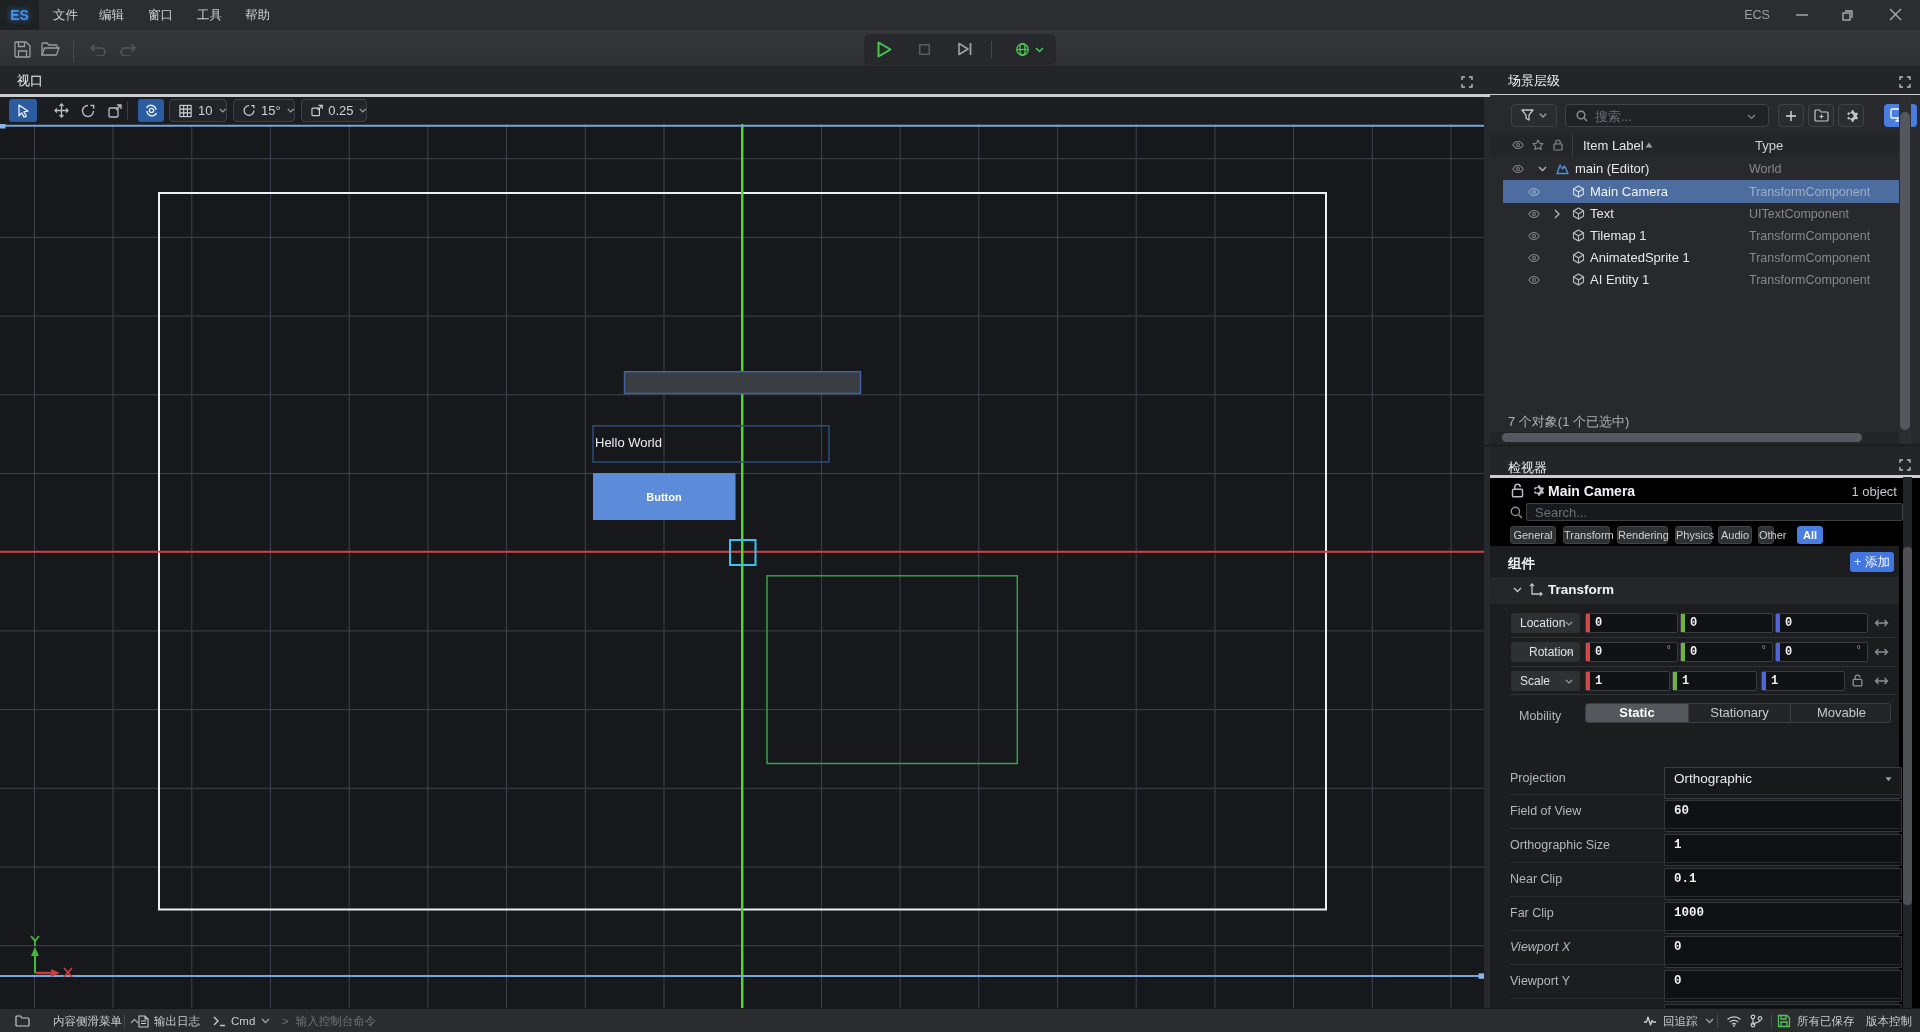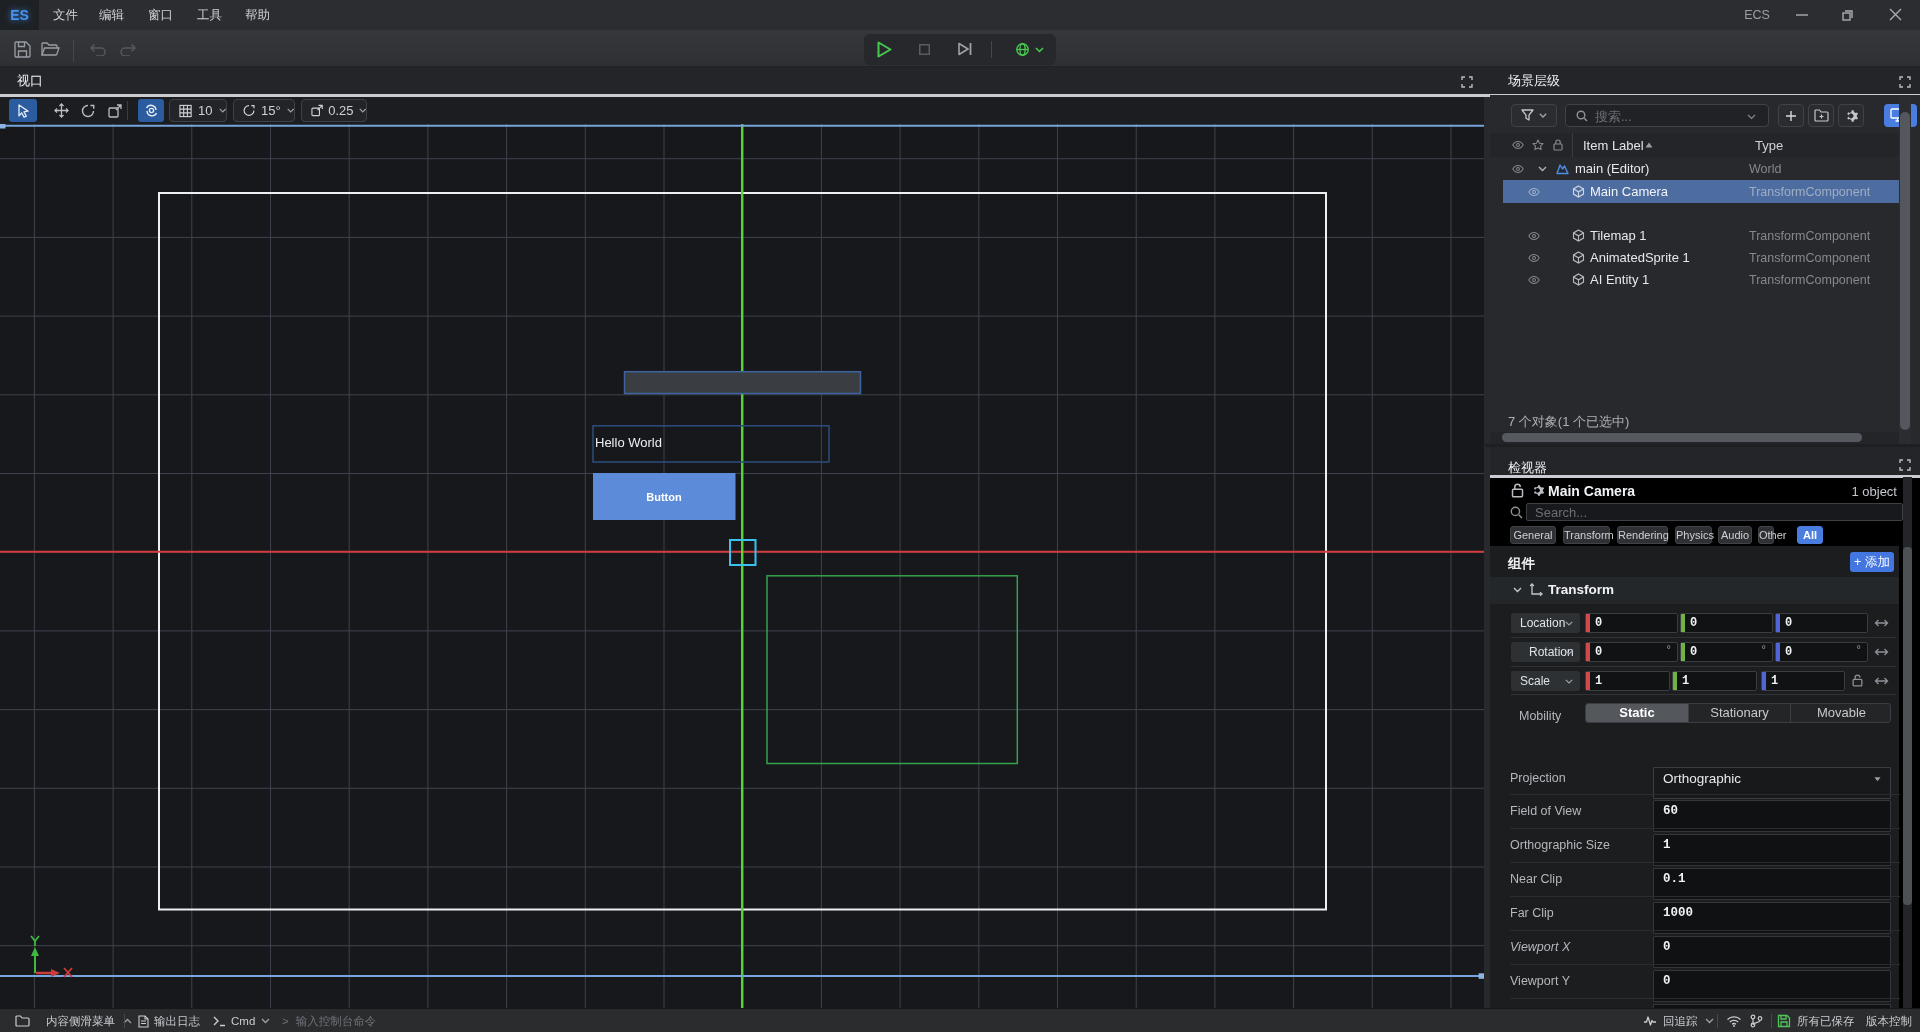--- a/index.html
+++ b/index.html
@@ -36,21 +36,21 @@
   .pbtn { background:#2a2c2f; border:1px solid #3f4246; border-radius:4px; display:flex; align-items:center; justify-content:center; }
   #hierarchy-rows { font-size:13px; color:#e6e8eb; }
   .hrow { position:absolute; left:0; width:409px; height:22px; line-height:22px; }
   .typecol { position:absolute; left:259px; color:#85888e; font-size:12.5px; }
   .tab { position:absolute; top:79px; height:18px; border-radius:3px; background:#2e3033; border:1px solid #404347; color:#ccd0d5; font-size:11px; line-height:16px; text-align:center; }
   .seprow { position:absolute; left:21px; width:385px; height:1px; background:#303336; }
   .ninput { position:absolute; background:#101214; border:1px solid #3a3d42; border-radius:2px; height:20px; }
   .nbar { position:absolute; left:0; top:0; width:4px; height:18px; }
   .nval { position:absolute; left:9px; top:2px; font-family:"Liberation Mono",monospace; font-weight:bold; font-size:12px; color:#f0f2f4; }
   .clabel { position:absolute; left:20px; font-size:12.5px; color:#b4b7bc; }
-  .cinput { position:absolute; left:163px; width:238px; height:32px; background:#0f1113; border:1px solid #33363a; border-radius:1px; }
+  .cinput { position:absolute; left:174px; width:238px; height:32px; background:#0f1113; border:1px solid #33363a; border-radius:1px; }
   .cval { position:absolute; left:9px; top:3px; font-family:"Liberation Mono",monospace; font-weight:bold; font-size:12.5px; color:#f0f2f4; }
   .csep { position:absolute; left:20px; width:390px; height:1px; background:#2a2d30; }
 
   
   #statusbar { left:0; top:1008px; width:1920px; height:24px; background:#2a2c2d; border-top:1px solid #161719; font-size:11.5px; color:#c9ccd1; }
   .sbi { position:absolute; top:0; height:24px; display:flex; align-items:center; }
 </style>
 </head>
 <body>
 
@@ -340,20 +340,35 @@
           <circle cx="7" cy="5" r="1.7"></circle>
         </svg>
       <svg style="position:absolute;left:69px;top:5px;" width="13" height="13" viewBox="0 0 13 13" fill="none" stroke="#cdd6e4" stroke-width="1.1">
           <path d="M6.5 1l5 2.9v5.2l-5 2.9-5-2.9V3.9z"></path>
           <path d="M1.5 3.9l5 2.9 5-2.9M6.5 6.8V12"></path>
         </svg>
       <span style="position:absolute;left:87px;top:1px;color:#f2f4f7;">Main Camera</span>
       <span class="typecol" style="left:246px;top:1px;color:#9fadc4;">TransformComponent</span>
     </div>
 
+    <div class="hrow" style="top:46px;">
+      <svg style="position:absolute;left:38px;top:6px;" width="12" height="10" viewBox="0 0 14 10" fill="none" stroke="#84888e" stroke-width="1.2">
+          <path d="M1 5s2.2-4 6-4 6 4 6 4-2.2 4-6 4-6-4-6-4z"></path>
+          <circle cx="7" cy="5" r="1.7"></circle>
+        </svg>
+      <svg style="position:absolute;left:64px;top:6px;" width="6" height="10" viewBox="0 0 6 10">
+          <path d="M1 1l4 4-4 4" fill="none" stroke="#aeb2b8" stroke-width="1.4"></path>
+        </svg>
+      <svg style="position:absolute;left:82px;top:4px;" width="13" height="13" viewBox="0 0 13 13" fill="none" stroke="#b6bac0" stroke-width="1.1">
+          <path d="M6.5 1l5 2.9v5.2l-5 2.9-5-2.9V3.9z"></path>
+          <path d="M1.5 3.9l5 2.9 5-2.9M6.5 6.8V12"></path>
+        </svg>
+      <span style="position:absolute;left:100px;top:0;">Text</span>
+      <span class="typecol" style="top:0;">UITextComponent</span>
+    </div>
 
     <div class="hrow" style="top:68px;">
       <svg style="position:absolute;left:38px;top:6px;" width="12" height="10" viewBox="0 0 14 10" fill="none" stroke="#84888e" stroke-width="1.2">
           <path d="M1 5s2.2-4 6-4 6 4 6 4-2.2 4-6 4-6-4-6-4z"></path>
           <circle cx="7" cy="5" r="1.7"></circle>
         </svg>
       <svg style="position:absolute;left:82px;top:4px;" width="13" height="13" viewBox="0 0 13 13" fill="none" stroke="#b6bac0" stroke-width="1.1">
           <path d="M6.5 1l5 2.9v5.2l-5 2.9-5-2.9V3.9z"></path>
           <path d="M1.5 3.9l5 2.9 5-2.9M6.5 6.8V12"></path>
         </svg>
@@ -571,21 +586,21 @@
 </div>
 <div class="abs" style="left:1485px;top:444px;width:435px;height:3px;background:#1d1f22;"></div>
 
 <div class="abs" style="left:1903px;top:477px;width:9px;height:532px;background:#232528;"></div>
 <div class="abs" style="left:1903px;top:547px;width:9px;height:358px;background:#4d5055;border-radius:4px;"></div>
 <div id="statusbar" class="abs">
   <div class="sbi" style="left:15px;">
     <svg width="15" height="13" viewBox="0 0 15 13" fill="none" stroke="#c9ccd1" stroke-width="1.2">
         <path d="M1 11V2a1 1 0 0 1 1-1h3.5l1.5 2H13a1 1 0 0 1 1 1v6a1 1 0 0 1-1 1H2a1 1 0 0 1-1-1z"></path>
       </svg>
-    <span style="margin-left:16px;">内容侧滑菜单</span>
+    <span style="margin-left:23px;">内容侧滑菜单</span>
     <svg style="margin-left:8px;" width="9" height="6" viewBox="0 0 9 6">
         <path d="M1 5l3.5-3.5L8 5" fill="none" stroke="#9ea2a8" stroke-width="1.3"></path>
       </svg>
   </div>
   <div class="abs" style="left:124px;top:5px;width:1px;height:14px;background:#45484d;"></div>
   <div class="sbi" style="left:138px;">
     <svg width="11" height="13" viewBox="0 0 11 13" fill="none" stroke="#c9ccd1" stroke-width="1.1">
         <path d="M1 1h6l3 3v8H1z"></path>
         <path d="M7 1v3h3M3 6h5M3 8.5h5"></path>
       </svg>

